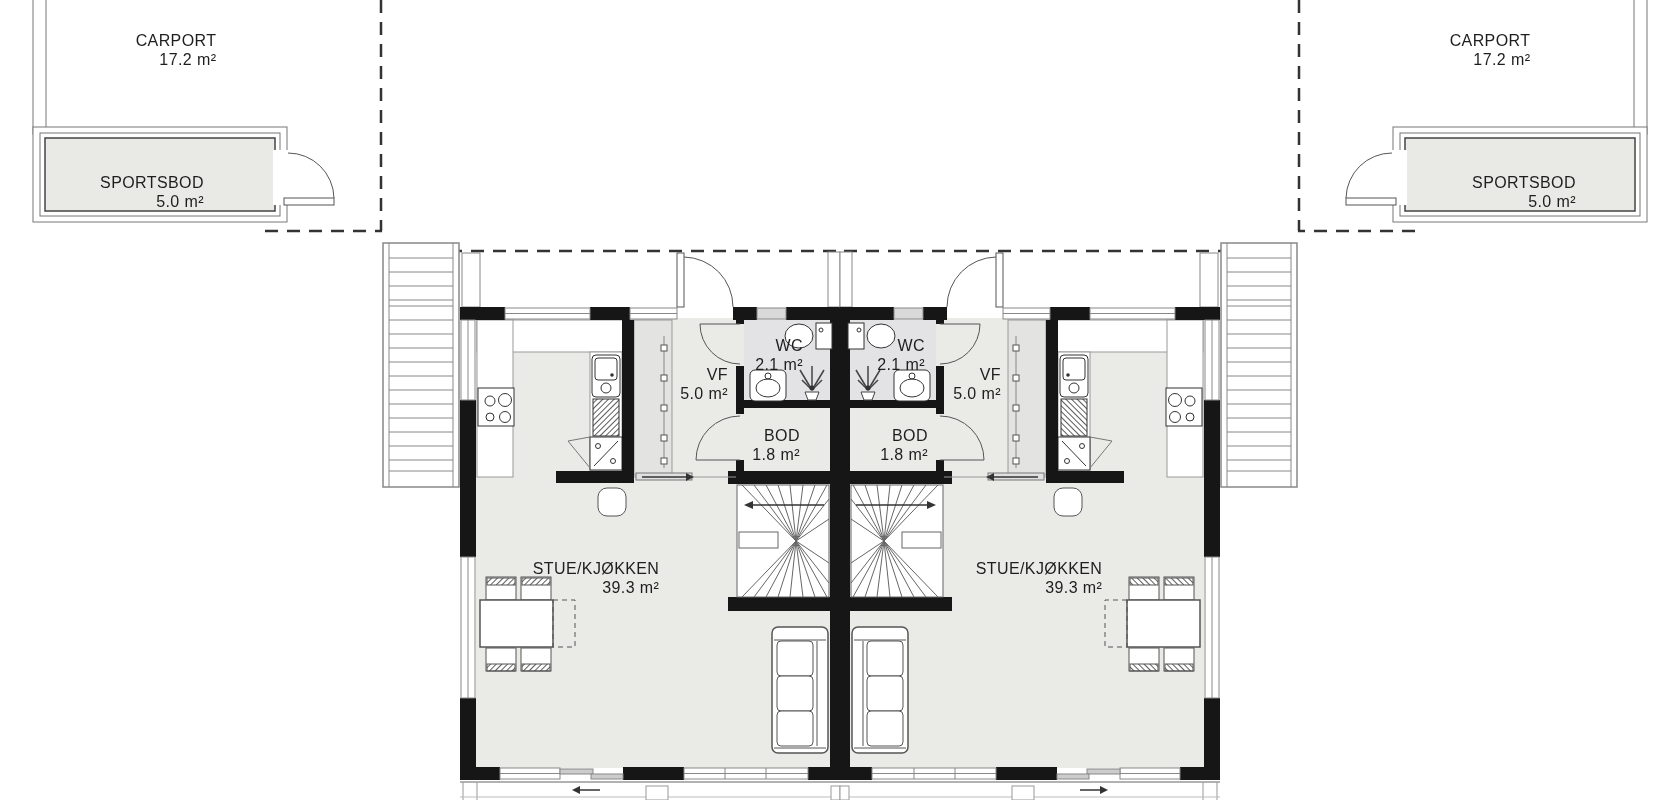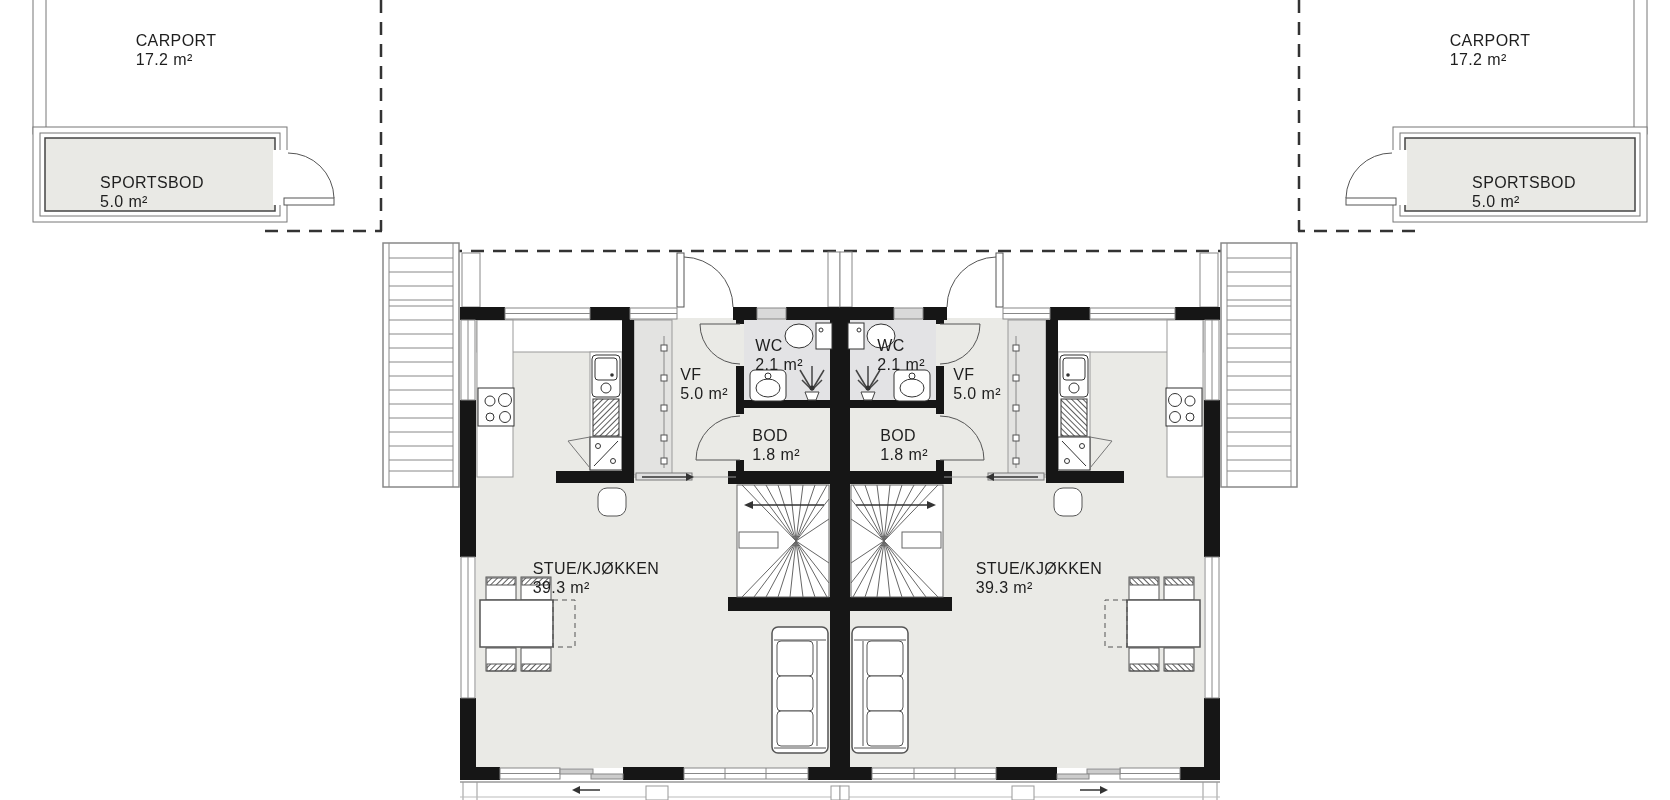--- a/index.html
+++ b/index.html
@@ -1,19 +1,19 @@
 <!DOCTYPE html>
 <html><head>
 <meta charset="utf-8">
 <style>
   html,body{margin:0;padding:0;background:#fff;}
   .stage{position:relative;width:1670px;height:800px;background:#ffffff;overflow:hidden;
          font-family:"Liberation Sans", sans-serif;}
   svg{position:absolute;left:0;top:0;}
-  .lbl{position:absolute;transform:translate(-50%,-50%);text-align:left;
+  .lbl{position:absolute;transform:translate(-50%,-50%);text-align:right;
        color:#1e1e1e;font-size:16px;line-height:1.18;letter-spacing:.4px;white-space:nowrap;}
   .lbl .nm{display:block;}
   .lbl .ar{display:block;}
 </style>
 </head>
 <body>
 
 <div class="stage">
 
 <svg width="1670" height="800" viewBox="0 0 1670 800" xmlns="http://www.w3.org/2000/svg">

